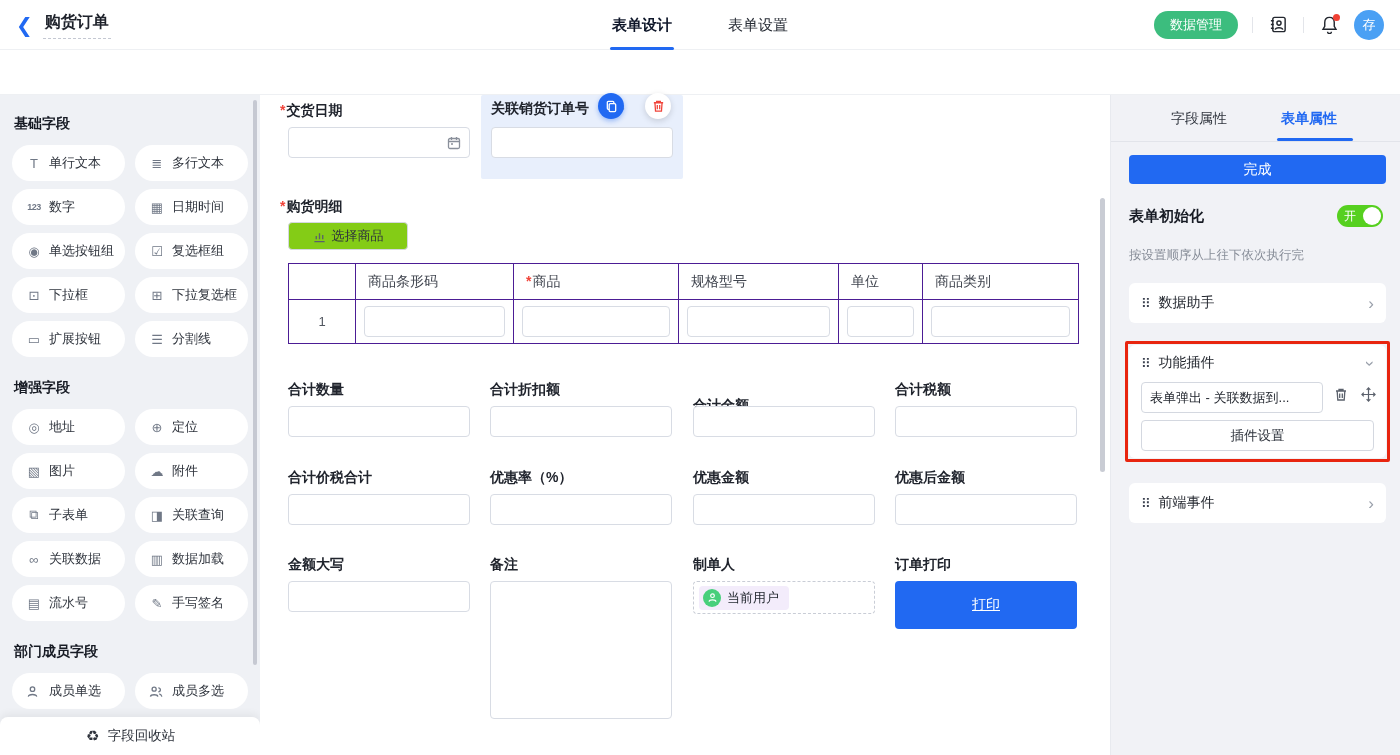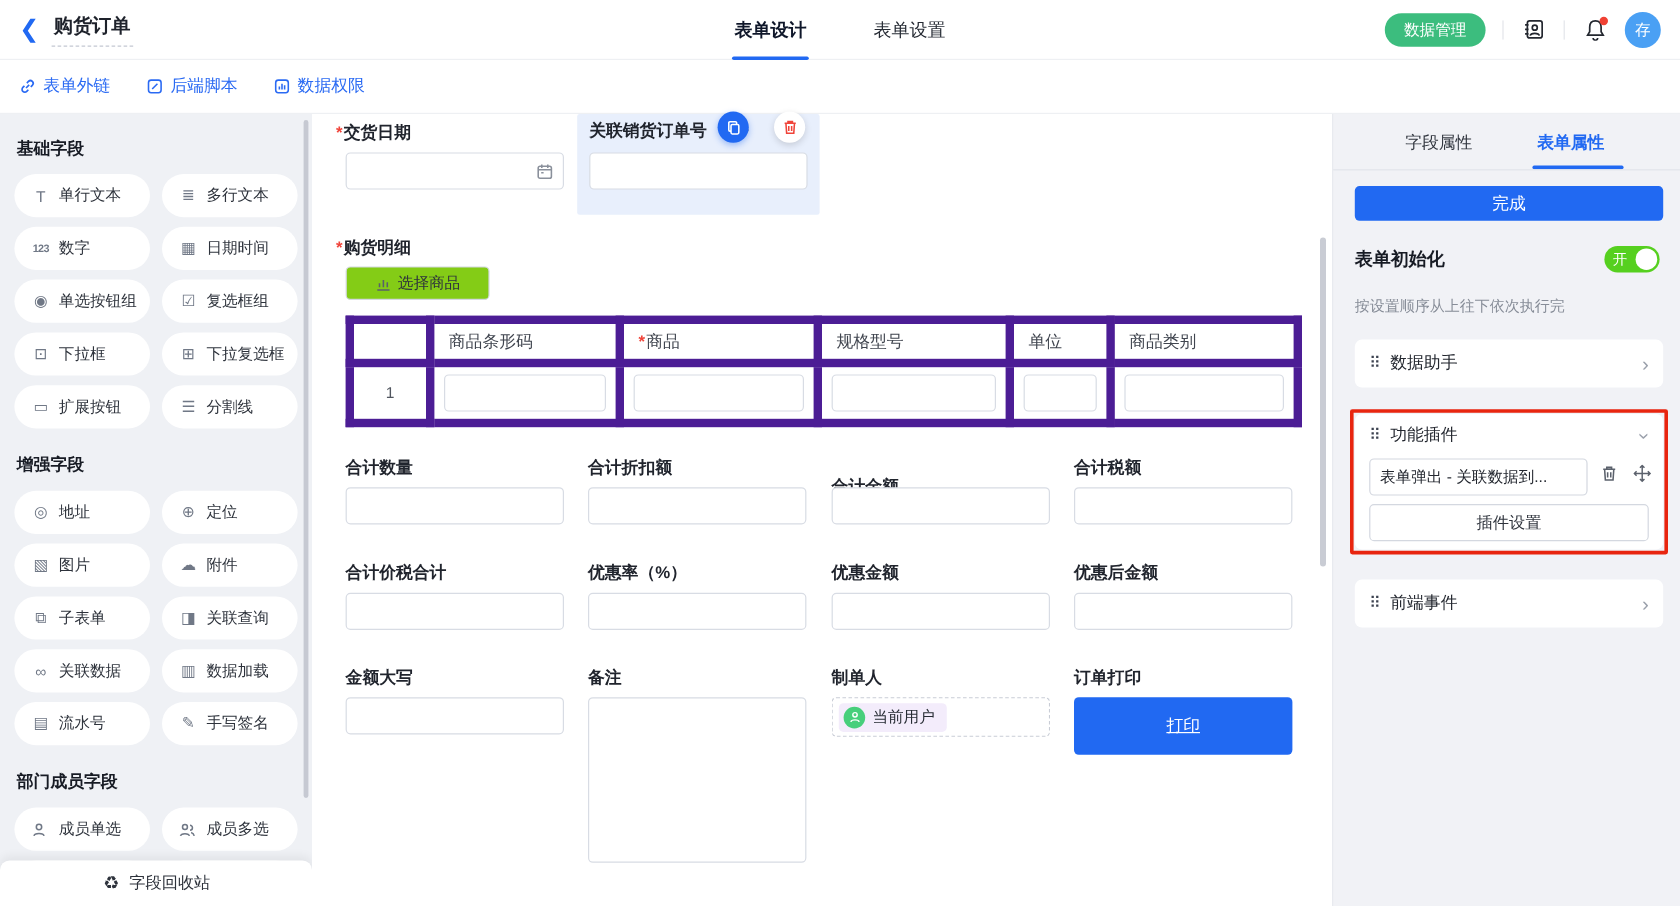--- a/index.html
+++ b/index.html
@@ -60,21 +60,21 @@
   .flabel { font-size:14px; font-weight:600; color:#20242d; white-space:nowrap; }
   .req { color:#f0443a; margin-right:1px; font-weight:600; }
   .fcontrol { background:#fff; border:1px solid #d8dce4; border-radius:4px; }
   .sel-block { background:#e8effc; border-radius:2px; }
   .iconbtn-round { width:26px; height:26px; border-radius:50%; display:flex; align-items:center; justify-content:center; cursor:pointer; }
   .copybtn { background:#2169f2; box-shadow:0 2px 5px rgba(33,105,242,.4); }
   .trashbtn { background:#fff; box-shadow:0 2px 6px rgba(0,0,0,.15); }
   .btn-ghost { background:#84cc16; border:1px solid #d4d8e0; border-radius:4px; font-size:13px; color:#2e333c;
     display:flex; align-items:center; justify-content:center; gap:6px; cursor:pointer; }
   table.sub { border-collapse:collapse; table-layout:fixed; width:790px; background:#fff; }
-  table.sub th, table.sub td { border:7px solid #4c1d95; font-weight:normal; }
+  table.sub th, table.sub td { border:1px solid #4c1d95; font-weight:normal; }
   table.sub th { height:36px; text-align:left; padding:0 12px; font-size:14px; color:#40454f; }
   table.sub td { height:44px; padding:6px 8px; }
   .cell-input { height:31px; border:1px solid #d8dce4; border-radius:4px; background:#fff; }
   .rownum { text-align:center !important; font-size:13px; color:#51565f; }
   .btn-print { background:#2169f2; color:#fff; font-size:14px; border:none; border-radius:4px; cursor:pointer; }
   .dashed-box { border:1px dashed #c9cdd6; border-radius:4px; background:#fff; display:flex; align-items:center; padding:0 5px; }
   .user-tag { background:#f3ecfb; border-radius:4px; height:24px; display:flex; align-items:center; gap:6px; padding:0 10px 0 4px; font-size:13px; color:#262b33; }
   .tag-avatar { width:18px; height:18px; border-radius:50%; background:#47cf7b; display:flex; align-items:center; justify-content:center; }
   .cv-scroll { position:absolute; width:5px; border-radius:3px; background:#c9ccd4; }
 
@@ -137,42 +137,20 @@
         <path d="M10 2.5 C6.5 2.5 5 5 5 8 v4 l-1.8 3 h13.6 L15 12 V8 c0-3-1.5-5.5-5-5.5 Z"></path>
         <path d="M8 17.5 a2 2 0 0 0 4 0"></path>
       </svg>
       <span class="dot"></span>
     </span>
     <div class="avatar">存</div>
   </div>
 </div>
 
 <div class="toolbar">
-  <div class="tool-links">
-    <span class="tool-link">
-      <svg width="14" height="14" viewBox="0 0 16 16" fill="none" stroke="#2a6af3" stroke-width="1.6">
-        <path d="M6.5 9.5 L9.5 6.5 M5 7.5 L3.5 9 a2.6 2.6 0 0 0 3.7 3.7 L8.7 11.2 M11 8.5 L12.5 7 a2.6 2.6 0 0 0 -3.7-3.7 L7.3 4.8"></path>
-      </svg>
-      <span>表单外链</span>
-    </span>
-    <span class="tool-link">
-      <svg width="14" height="14" viewBox="0 0 16 16" fill="none" stroke="#2a6af3" stroke-width="1.5">
-        <rect x="2" y="2" width="12" height="12" rx="2.5"></rect>
-        <path d="M10.5 5.5 L5.5 10.5"></path>
-      </svg>
-      <span>后端脚本</span>
-    </span>
-    <span class="tool-link">
-      <svg width="14" height="14" viewBox="0 0 16 16" fill="none" stroke="#2a6af3" stroke-width="1.5">
-        <rect x="2" y="2" width="12" height="12" rx="2.5"></rect>
-        <path d="M5.5 11 V8 M8 11 V5.5 M10.5 11 V7"></path>
-      </svg>
-      <span>数据权限</span>
-    </span>
-  </div>
 </div>
 
 <div class="main">
 
   <div class="sidebar">
     <div class="sec-title">基础字段</div>
     <div class="pill-grid">
       <div class="fpill">
           <span class="picon">T</span>
           <span>单行文本</span>

